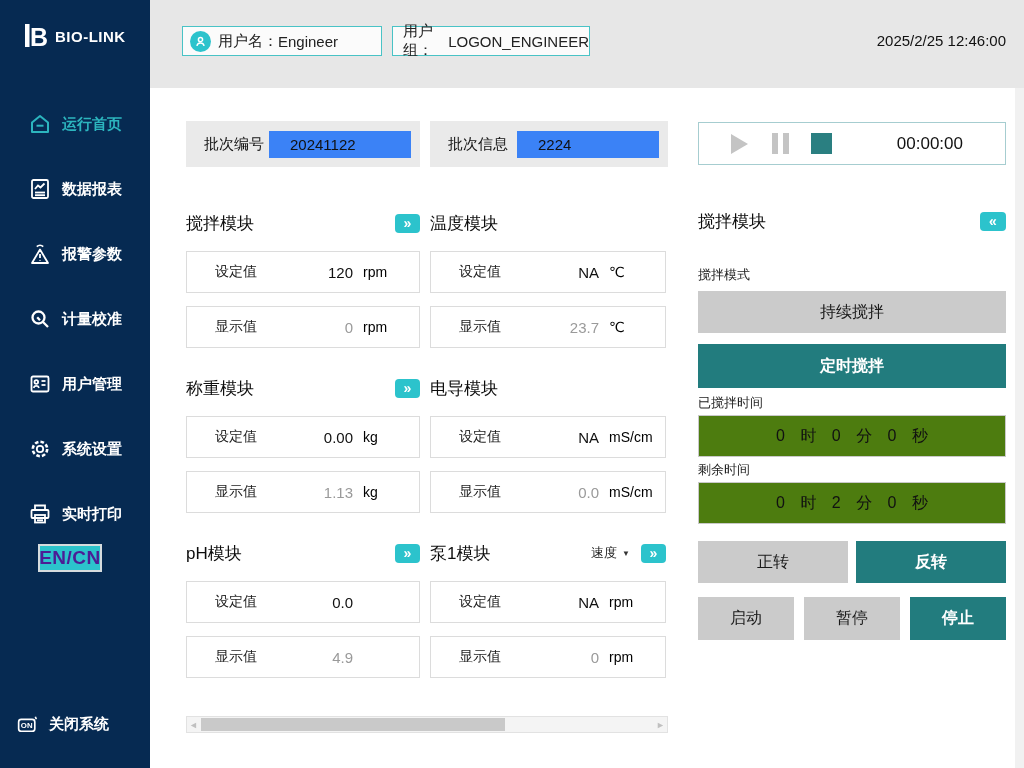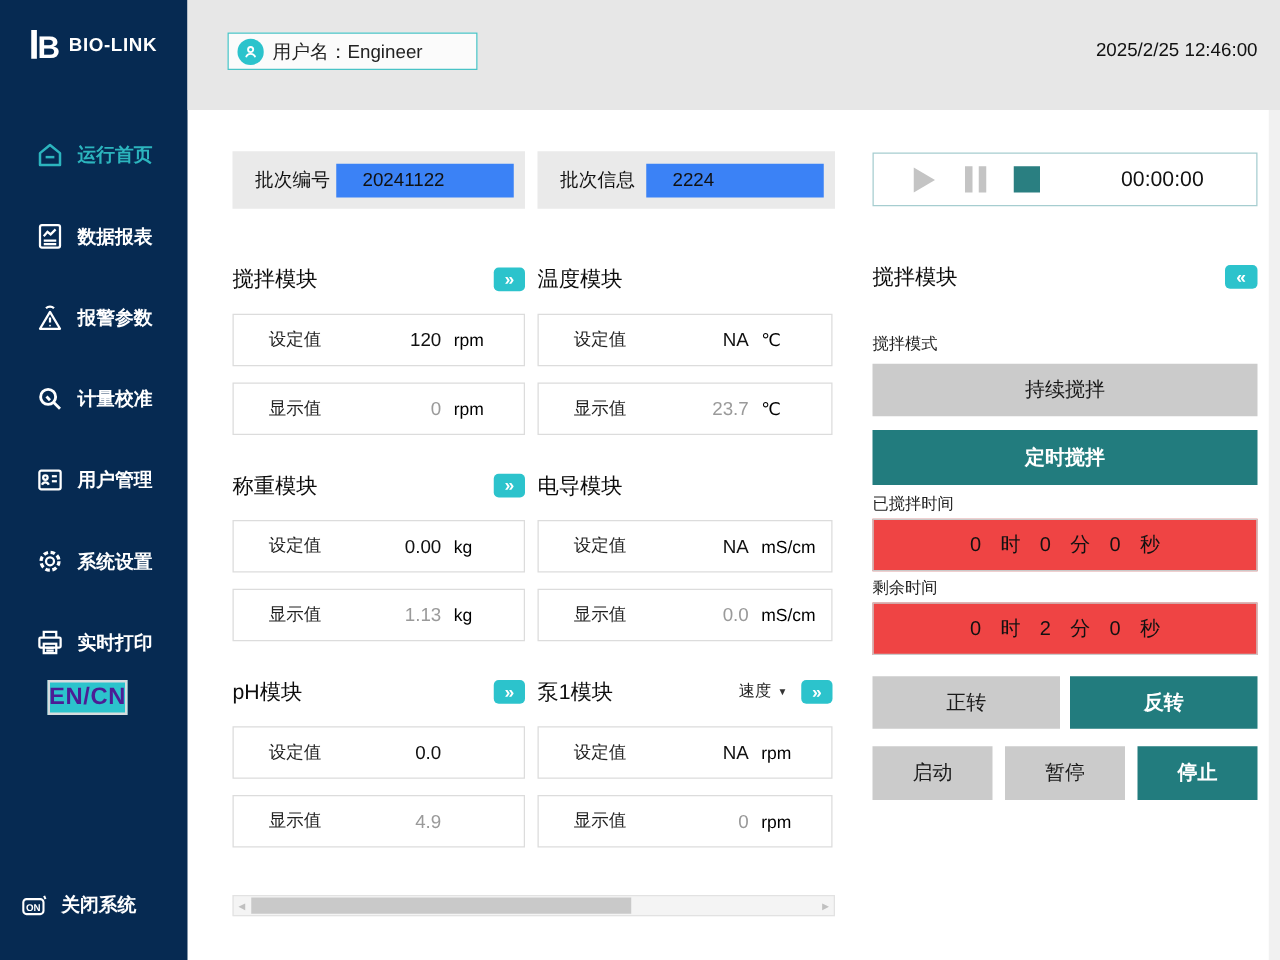--- a/index.html
+++ b/index.html
@@ -68,21 +68,21 @@
 
   
   .rp-head{position:absolute;left:698px;top:207px;width:308px;height:28px;display:flex;align-items:center;}
   .rp-title{font-size:17px;font-weight:500;color:#0d0d0d;}
   .collapse-btn{margin-left:auto;width:26px;height:19px;background:#2cc3cc;border-radius:4px;color:#fff;font-size:14px;font-weight:bold;
     display:flex;align-items:center;justify-content:center;line-height:1;cursor:pointer;padding-bottom:1px;box-sizing:border-box;}
   .rp-small{position:absolute;left:698px;font-size:13px;color:#222;}
   .rbtn{position:absolute;display:flex;align-items:center;justify-content:center;font-size:16px;color:#1a1a1a;background:#cbcbcb;
     box-sizing:border-box;cursor:pointer;white-space:nowrap;}
   .rbtn.teal{background:#227c7e;color:#fff;font-weight:600;}
-  .time-box{position:absolute;left:698px;width:308px;height:42px;background:#ef4444;border:1px solid #c9c9c9;box-sizing:border-box;
+  .time-box{position:absolute;left:698px;width:308px;height:42px;background:#4d7c0f;border:1px solid #c9c9c9;box-sizing:border-box;
     display:flex;align-items:center;justify-content:center;font-size:16px;color:#111;word-spacing:11px;}
 
   
   .hscroll{position:absolute;left:186px;top:716px;width:482px;height:17px;background:#f4f4f4;border:1px solid #e2e2e2;box-sizing:border-box;}
   .harrow{position:absolute;top:0;width:13px;height:15px;display:flex;align-items:center;justify-content:center;color:#c0c0c0;font-size:9px;cursor:pointer;}
   .harrow.left{left:0;}
   .harrow.right{right:0;}
   .hthumb{position:absolute;left:14px;top:1px;width:304px;height:13px;background:#c9c9c9;cursor:pointer;}
   .vscroll{position:absolute;right:0;top:88px;width:9px;height:680px;background:#f1f1f1;}
 </style>
@@ -201,20 +201,24 @@
     <div class="id-box user">
       <span class="avatar">
         <svg viewBox="0 0 24 24" fill="none" stroke="#ffffff" stroke-width="2.4">
           <circle cx="12" cy="9" r="3.3"></circle>
           <path d="M6.2 19 A6 6 0 0 1 17.8 19"></path>
         </svg>
       </span>
       <span class="id-text">用户名：</span>
       <span class="id-text">Engineer</span>
     </div>
+    <div class="id-box group">
+      <span class="id-text">用户组：</span>
+      <span class="id-text">LOGON_ENGINEER</span>
+    </div>
     <div class="datetime">2025/2/25 12:46:00</div>
   </div>
 
   <div class="batch b1">
     <span class="blbl">批次编号</span>
     <input value="20241122" style="">
   </div>
   <div class="batch b2">
     <span class="blbl">批次信息</span>
     <input value="2224" style="">

